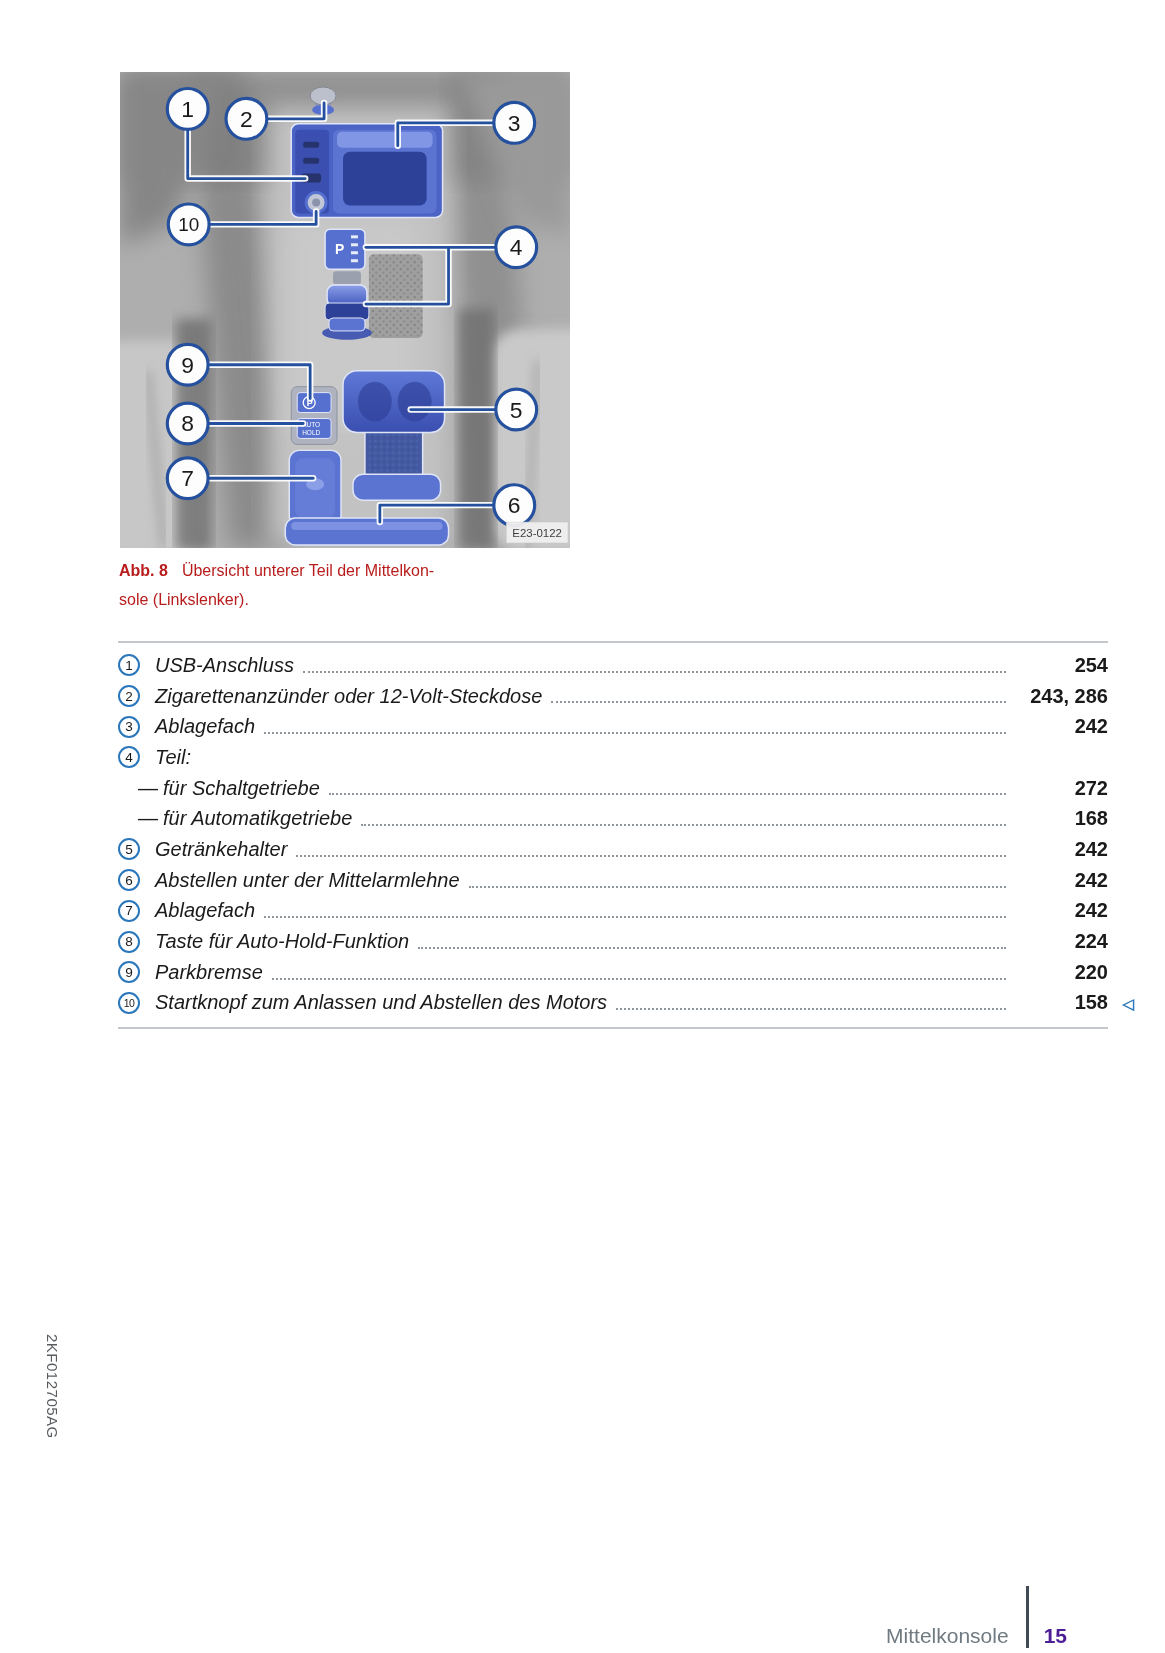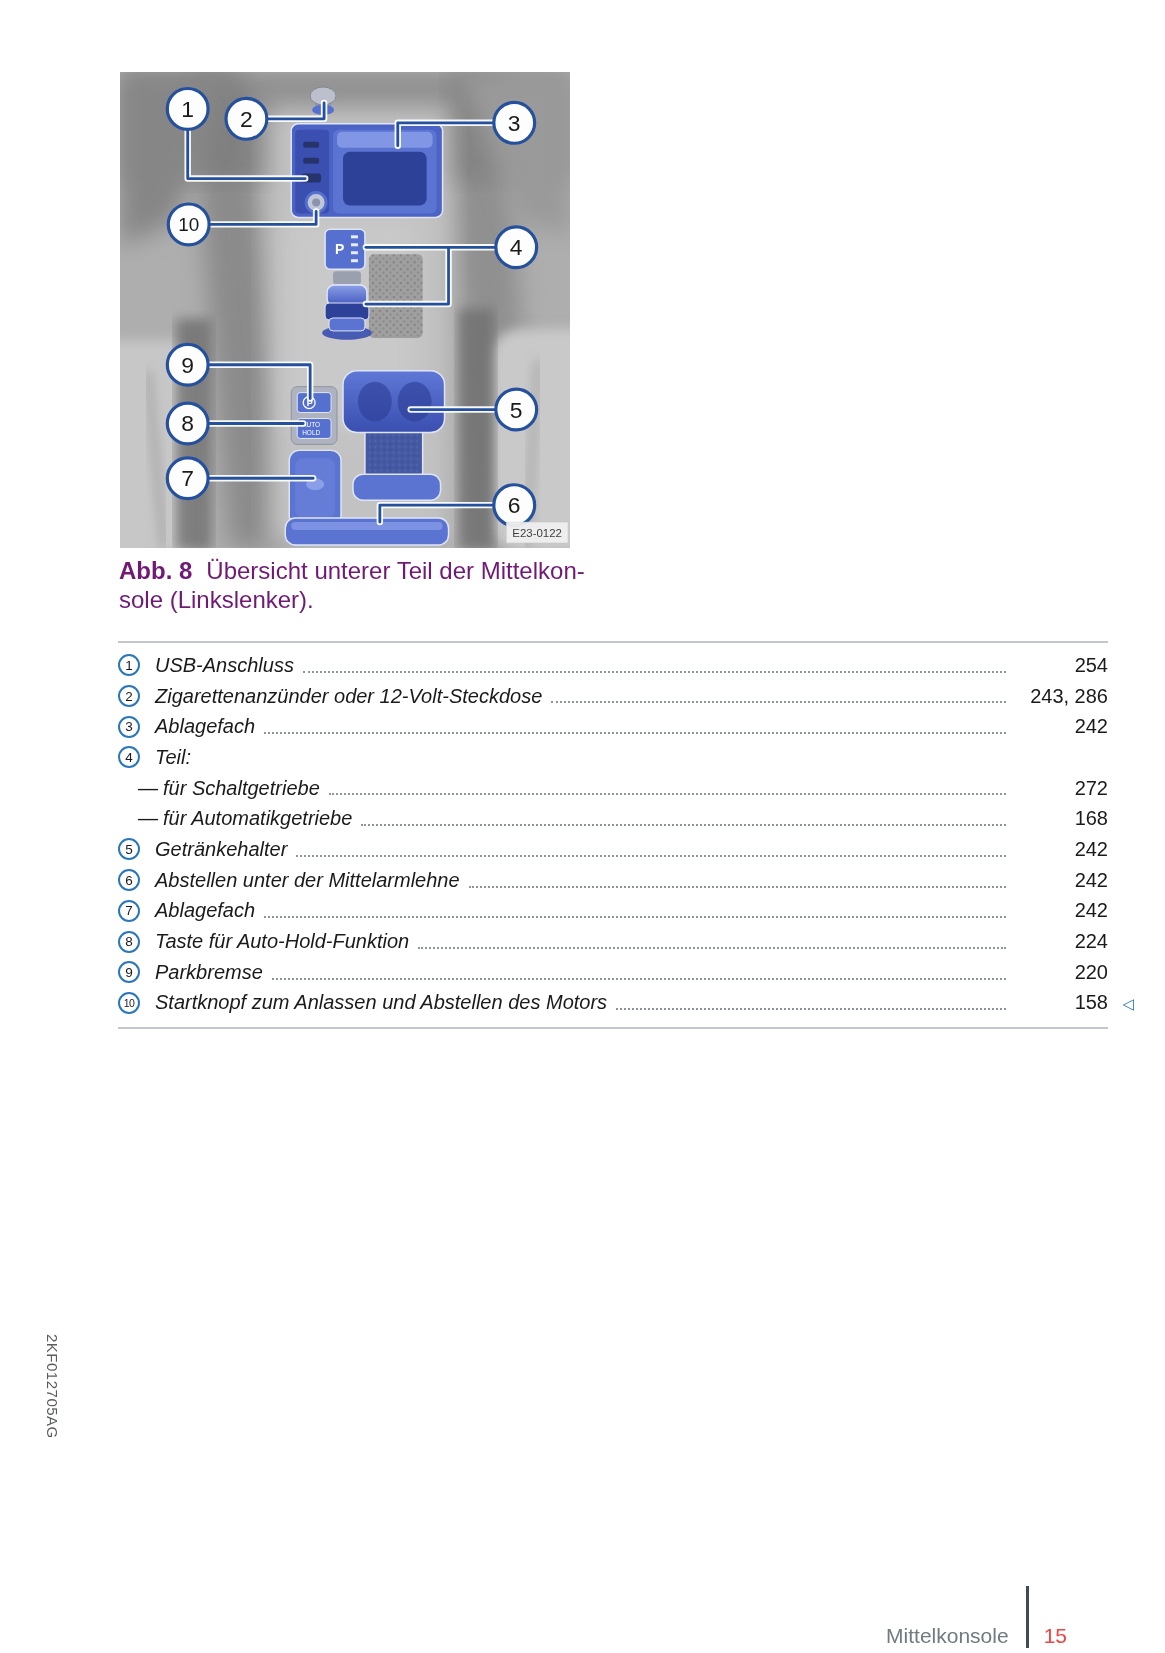--- a/index.html
+++ b/index.html
@@ -6,21 +6,21 @@
   .page{
     position:relative;width:1165px;height:1653px;background:#ffffff;overflow:hidden;
     font-family:"Liberation Sans",sans-serif;color:#1a1a1a;
   }
   
   .figure{position:absolute;left:120px;top:72px;width:450px;height:476px;}
   .figure svg{display:block;width:100%;height:100%;}
   
   .caption{
     position:absolute;left:119px;top:556px;width:480px;
-    font-size:24px;line-height:29px;color:#701a75;
+    font-size:16px;line-height:29px;color:#b91c1c;
   }
   .caption .cap-label{font-weight:bold;margin-right:14px;}
   
   .legend{
     position:absolute;left:118px;top:641px;width:990px;
     border-top:2px solid #c3c7cc;border-bottom:2px solid #c3c7cc;
     padding:7px 0 9px 0;
   }
   .lrow{display:flex;align-items:center;height:30.7px;font-size:20px;}
   .lrow .num{
@@ -29,35 +29,35 @@
     font-size:13.5px;color:#1a1a1a;margin-right:15px;
   }
   .lrow .num.small{font-size:10.5px;letter-spacing:-.5px;}
   .lrow.sub{padding-left:20px;}
   .lrow .dash{margin-right:5px;}
   .lrow .lbl{white-space:nowrap;font-style:italic;}
   .lrow .leader{
     flex:1 1 auto;border-bottom:2px dotted #8f959c;
     align-self:flex-end;margin:0 10px 8px 9px;min-width:20px;
   }
-  .lrow .pages{flex:0 0 auto;min-width:92px;text-align:right;white-space:nowrap;position:relative;}
+  .lrow .pages{flex:0 0 auto;min-width:92px;text-align:right;white-space:nowrap;position:relative;font-weight:bold;}
   .lrow .pages .marker{
     position:absolute;right:-26px;top:5px;color:#2b77bb;font-size:15px;line-height:1;
   }
   
   .spine{
     position:absolute;left:44px;top:1334px;
     writing-mode:vertical-rl;text-orientation:mixed;
     font-size:15px;color:#595d60;letter-spacing:.5px;
   }
   
   .footer{position:absolute;top:1590px;right:98px;display:flex;align-items:flex-end;}
   .footer .sect{font-size:21px;color:#6f7a81;padding-top:8px;}
   .footer .bar{width:3px;height:62px;background:#3f4a54;margin:-4px 15px 0 17px;}
-  .footer .pgno{font-size:21px;color:#ef4444;padding-top:8px;}
+  .footer .pgno{font-size:21px;color:#4c1d95;padding-top:8px;font-weight:bold;}
 </style>
 </head>
 <body>
 
 <div class="page">
 
   <div class="figure">
     <svg viewBox="0 0 452 478" xmlns="http://www.w3.org/2000/svg">
       <defs>
         <filter id="b6">

